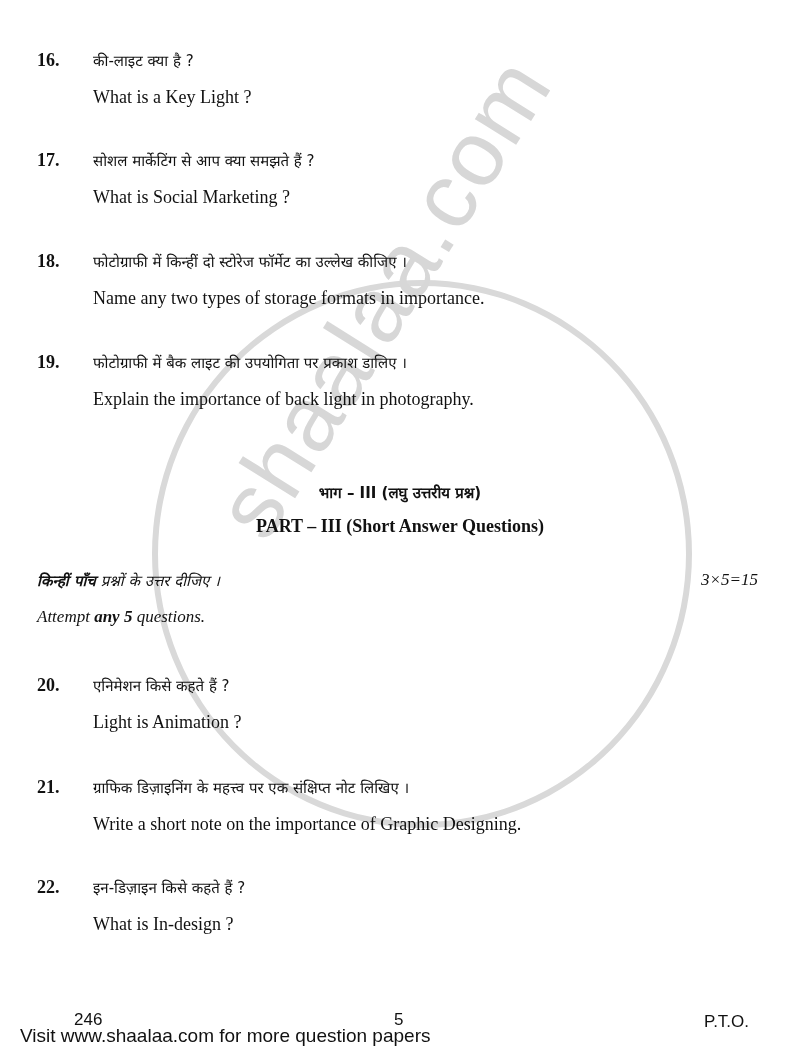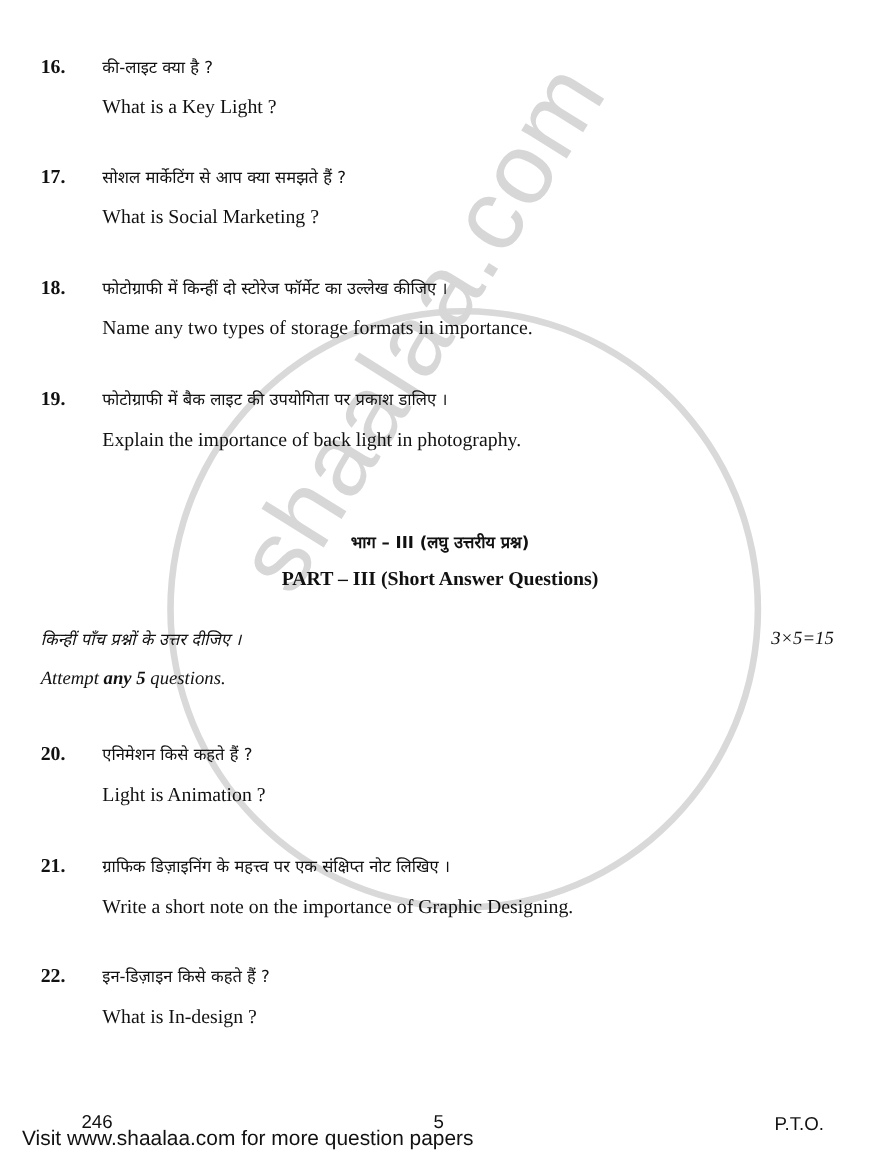--- a/index.html
+++ b/index.html
@@ -13,21 +13,21 @@
     position:absolute; left:195px; top:500px; font-family:"Liberation Sans", sans-serif;
     font-size:92px; color:#d7d7d7; transform:rotate(-58deg); transform-origin:left top;
     letter-spacing:2px; white-space:nowrap;
   }
   .q { position:absolute; left:37px; font-family:"Liberation Serif", serif; font-size:18px; }
   .q .num { position:absolute; left:0; font-weight:bold; }
   .q .hi { position:absolute; left:56px; white-space:nowrap; font-family:"DejaVu Sans", sans-serif; font-size:15px; }
   .q .en { position:absolute; left:56px; top:37px; white-space:nowrap; }
   .center { position:absolute; left:0; width:800px; text-align:center; font-family:"Liberation Serif", serif; font-weight:bold; }
   .instr { position:absolute; left:37px; font-family:"DejaVu Sans", sans-serif; font-style:italic; font-size:15px; }
-  .instr b { font-weight:normal; }
+  .instr b { font-weight:bold; }
   .marks { position:absolute; right:42px; font-family:"Liberation Serif", serif; font-style:italic; font-size:17px;text-align:center; }
   .attempt { position:absolute; left:37px; font-family:"Liberation Serif", serif; font-style:italic; font-size:17px; }
   .footer { position:absolute; font-family:"Liberation Sans", sans-serif; font-size:17px; }
 </style>
 </head>
 <body>
 
 <div class="page">
 
   <div class="watermark-circle"></div>

